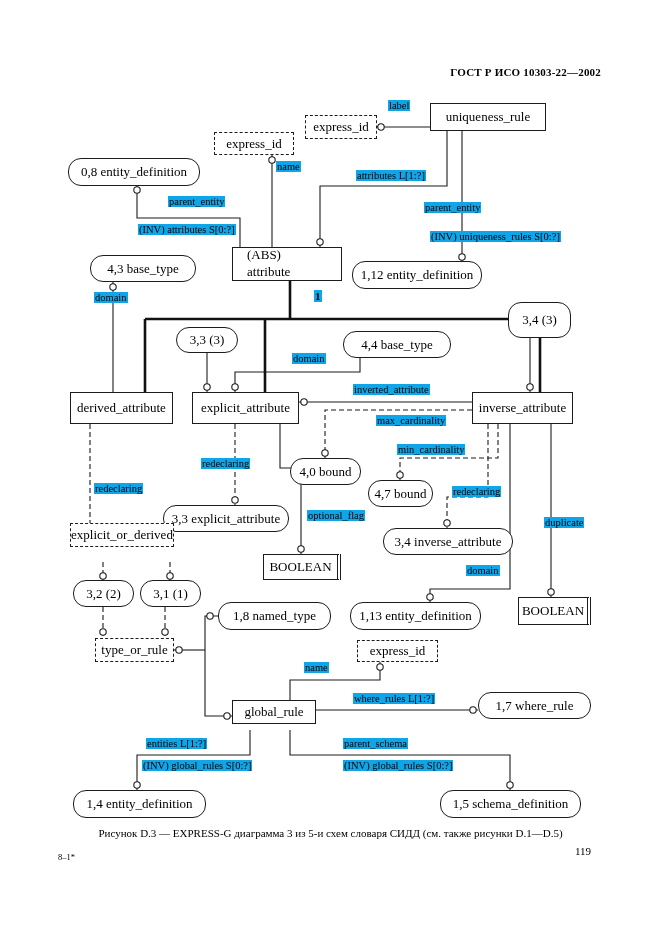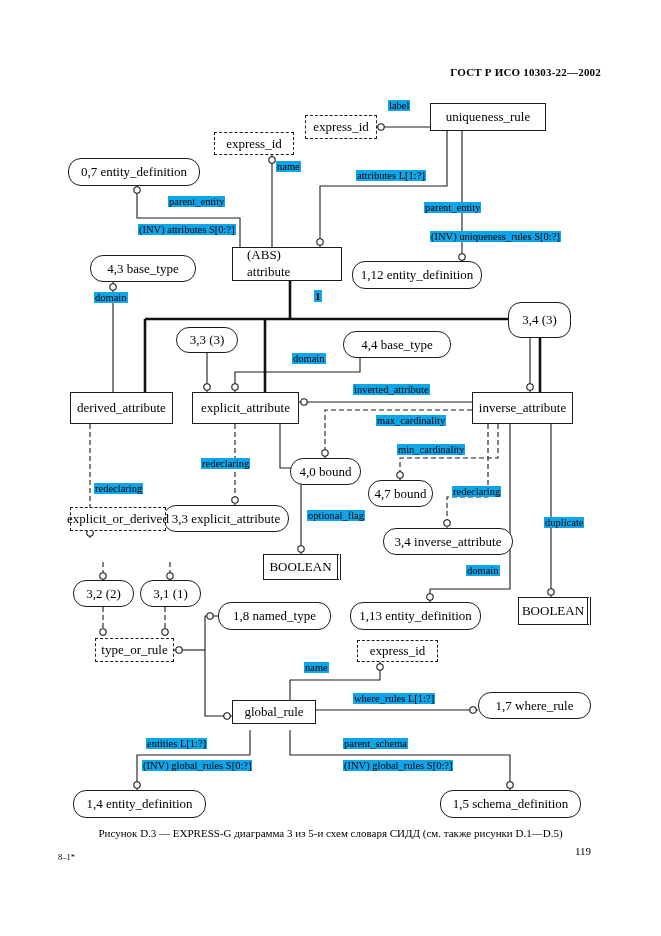--- a/index.html
+++ b/index.html
@@ -95,38 +95,38 @@
     <circle class="c" cx="430" cy="597" r="3.2"></circle>
     <circle class="c" cx="473" cy="710" r="3.2"></circle>
     <circle class="c" cx="137" cy="785" r="3.2"></circle>
     <circle class="c" cx="510" cy="785" r="3.2"></circle>
     <circle class="c" cx="380" cy="667" r="3.2"></circle>
   </svg>
 
   <div class="node" style="left:430px;top:103px;width:116px;height:28px">uniqueness_rule</div>
   <div class="node dashedbox" style="left:305px;top:115px;width:72px;height:24px">express_id</div>
   <div class="node dashedbox" style="left:214px;top:132px;width:80px;height:23px">express_id</div>
-  <div class="node oval" style="left:68px;top:158px;width:132px;height:28px">0,7 entity_definition</div>
+  <div class="node oval" style="left:68px;top:158px;width:132px;height:28px">0,8 entity_definition</div>
   <div class="node oval" style="left:90px;top:255px;width:106px;height:27px">4,3 base_type</div>
   <div class="node abs" style="left:232px;top:247px;width:110px;height:34px">
     <span>(ABS)</span>
     <span>attribute</span>
   </div>
   <div class="node oval" style="left:352px;top:261px;width:130px;height:28px">1,12 entity_definition</div>
   <div class="node oval" style="left:508px;top:302px;width:63px;height:36px">3,4 (3)</div>
   <div class="node oval" style="left:176px;top:327px;width:62px;height:26px">3,3 (3)</div>
   <div class="node oval" style="left:343px;top:331px;width:108px;height:27px">4,4 base_type</div>
   <div class="node" style="left:70px;top:392px;width:103px;height:32px">derived_attribute</div>
   <div class="node" style="left:192px;top:392px;width:107px;height:32px">explicit_attribute</div>
   <div class="node" style="left:472px;top:392px;width:101px;height:32px">inverse_attribute</div>
   <div class="node oval" style="left:290px;top:458px;width:71px;height:27px">4,0 bound</div>
   <div class="node oval" style="left:368px;top:480px;width:65px;height:27px">4,7 bound</div>
   <div class="node oval" style="left:163px;top:505px;width:126px;height:27px">3,3 explicit_attribute</div>
   <div class="node oval" style="left:383px;top:528px;width:130px;height:27px">3,4 inverse_attribute</div>
-  <div class="node dashedbox" style="left:70px;top:507px;width:96px;height:24px">explicit_or_derived</div>
+  <div class="node dashedbox" style="left:70px;top:523px;width:104px;height:24px">explicit_or_derived</div>
   <div class="node prim" style="left:263px;top:554px;width:78px;height:26px">BOOLEAN</div>
   <div class="node oval" style="left:73px;top:580px;width:61px;height:27px">3,2 (2)</div>
   <div class="node oval" style="left:140px;top:580px;width:61px;height:27px">3,1 (1)</div>
   <div class="node oval" style="left:218px;top:602px;width:113px;height:28px">1,8 named_type</div>
   <div class="node oval" style="left:350px;top:602px;width:131px;height:28px">1,13 entity_definition</div>
   <div class="node prim" style="left:518px;top:597px;width:73px;height:28px">BOOLEAN</div>
   <div class="node dashedbox" style="left:95px;top:638px;width:79px;height:24px">type_or_rule</div>
   <div class="node dashedbox" style="left:357px;top:640px;width:81px;height:22px">express_id</div>
   <div class="node" style="left:232px;top:700px;width:84px;height:24px">global_rule</div>
   <div class="node oval" style="left:478px;top:692px;width:113px;height:27px">1,7 where_rule</div>

